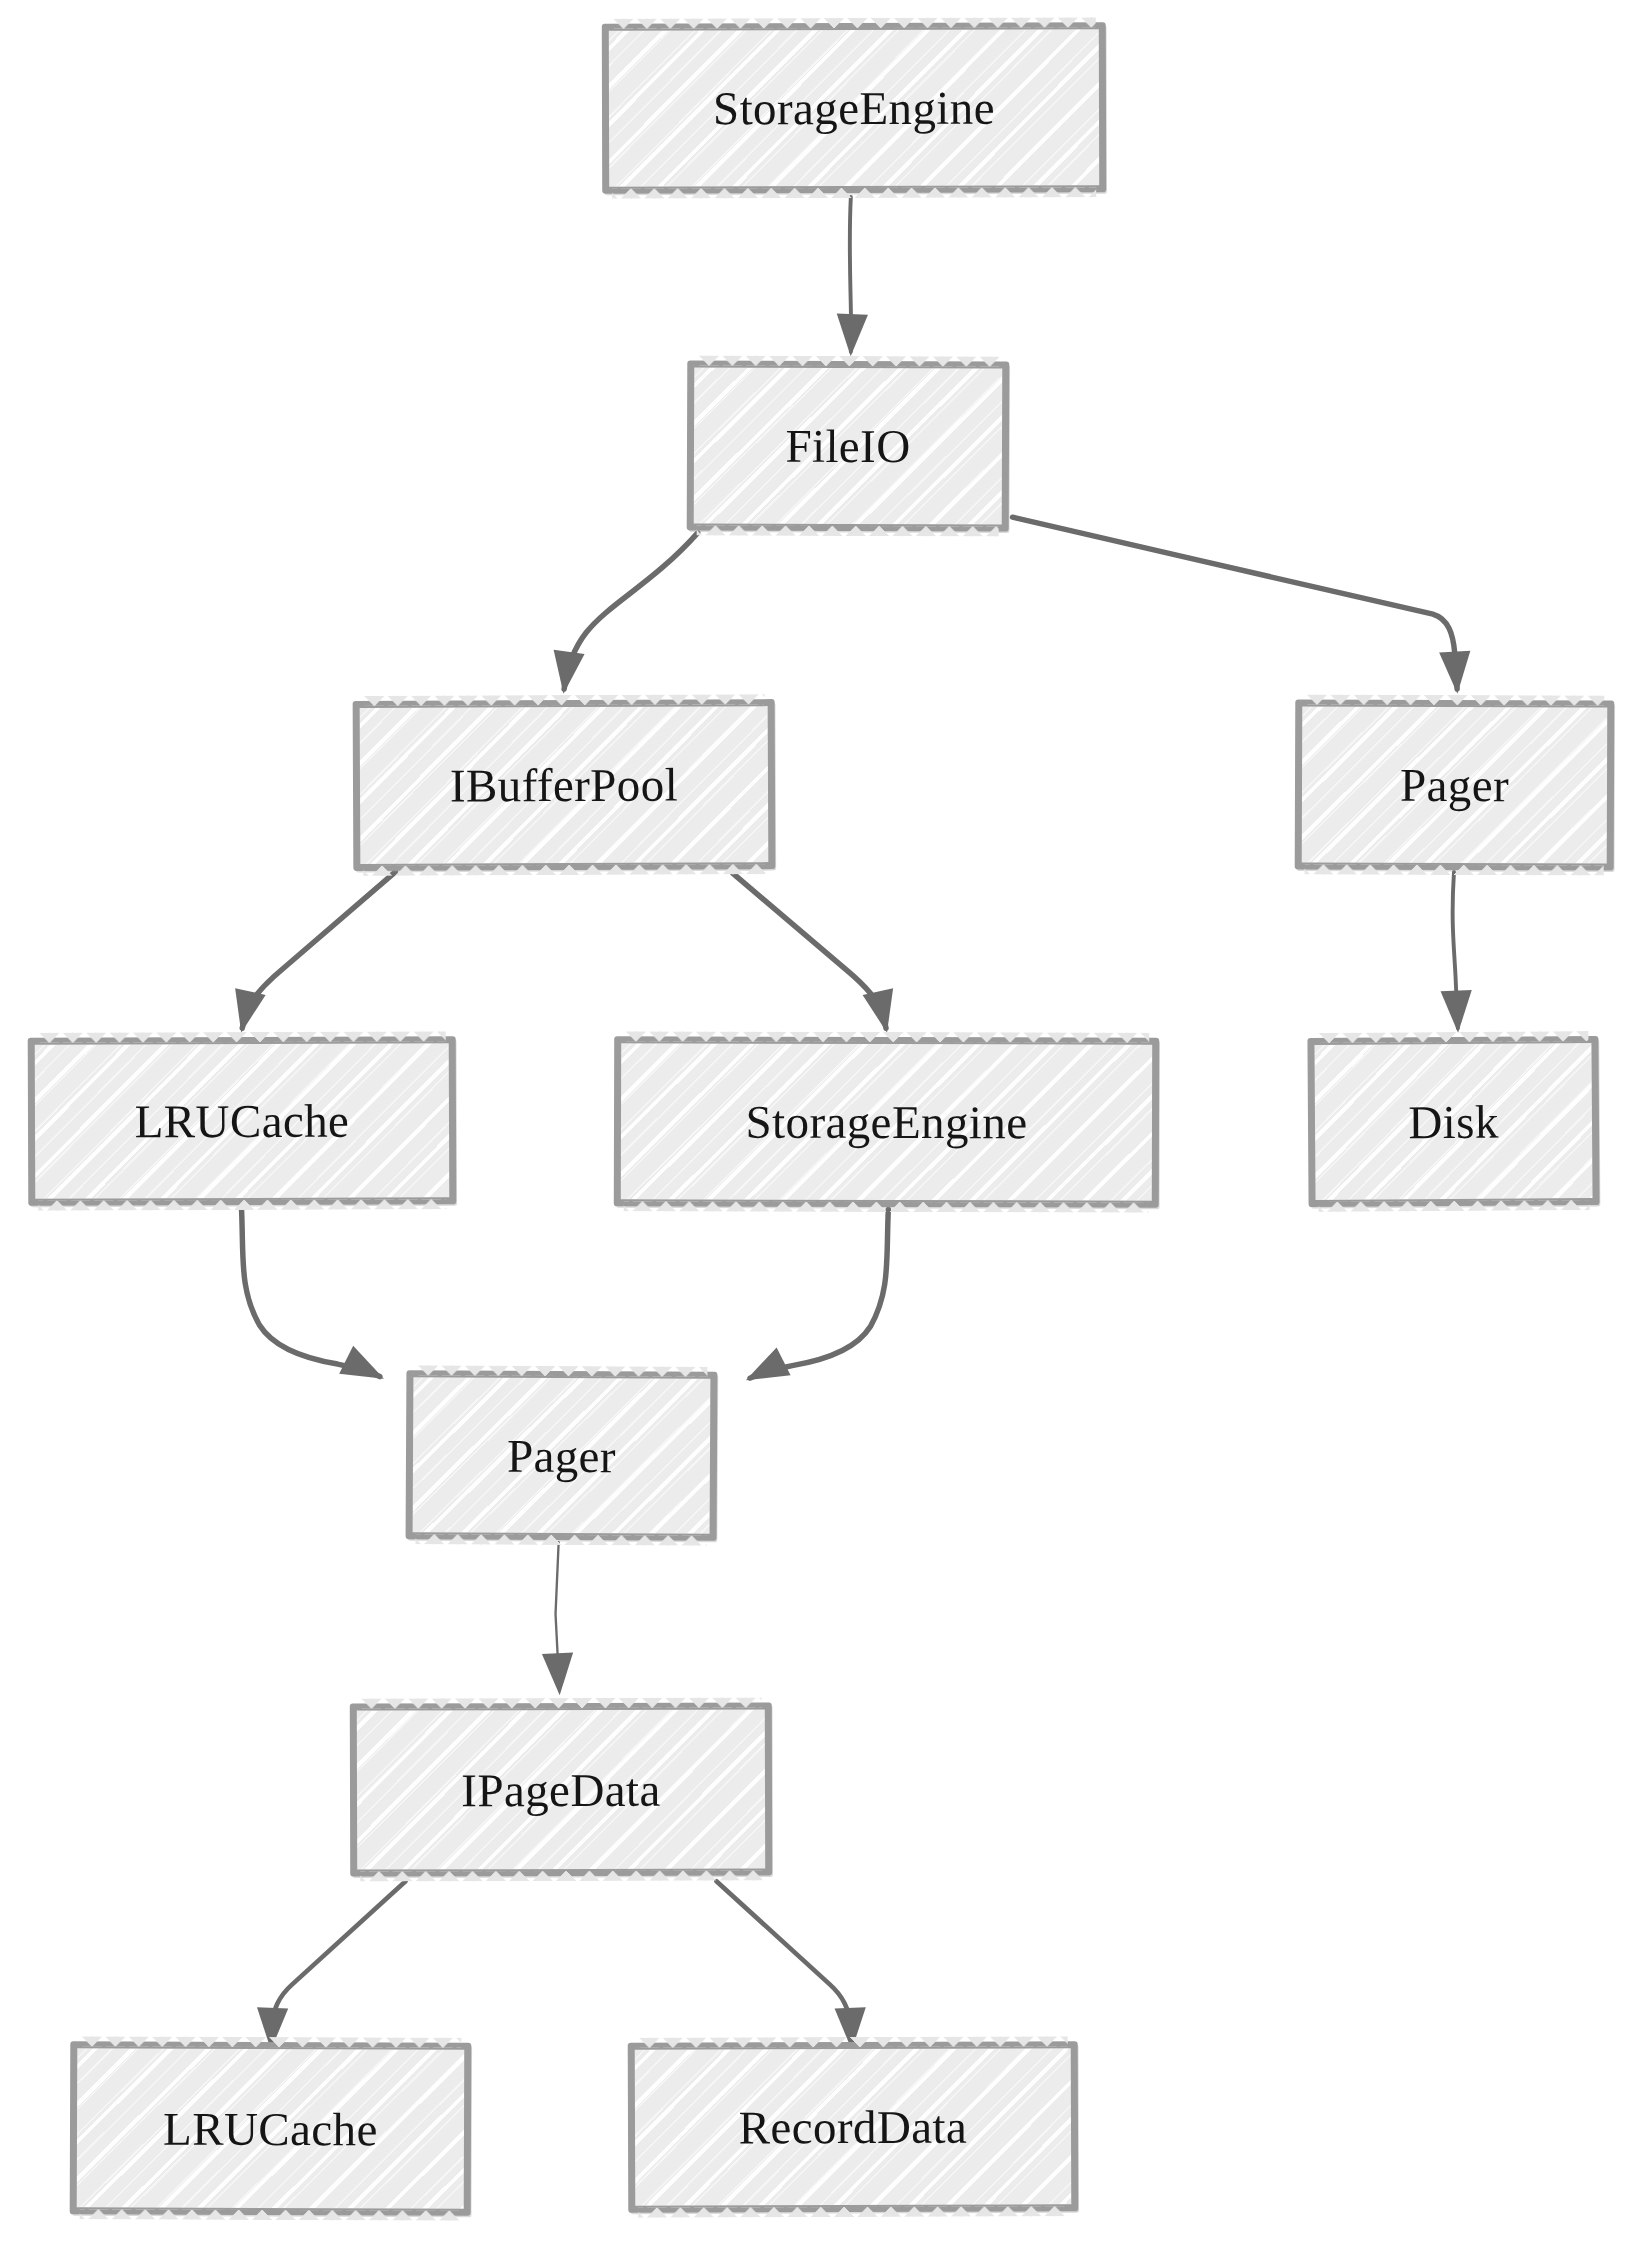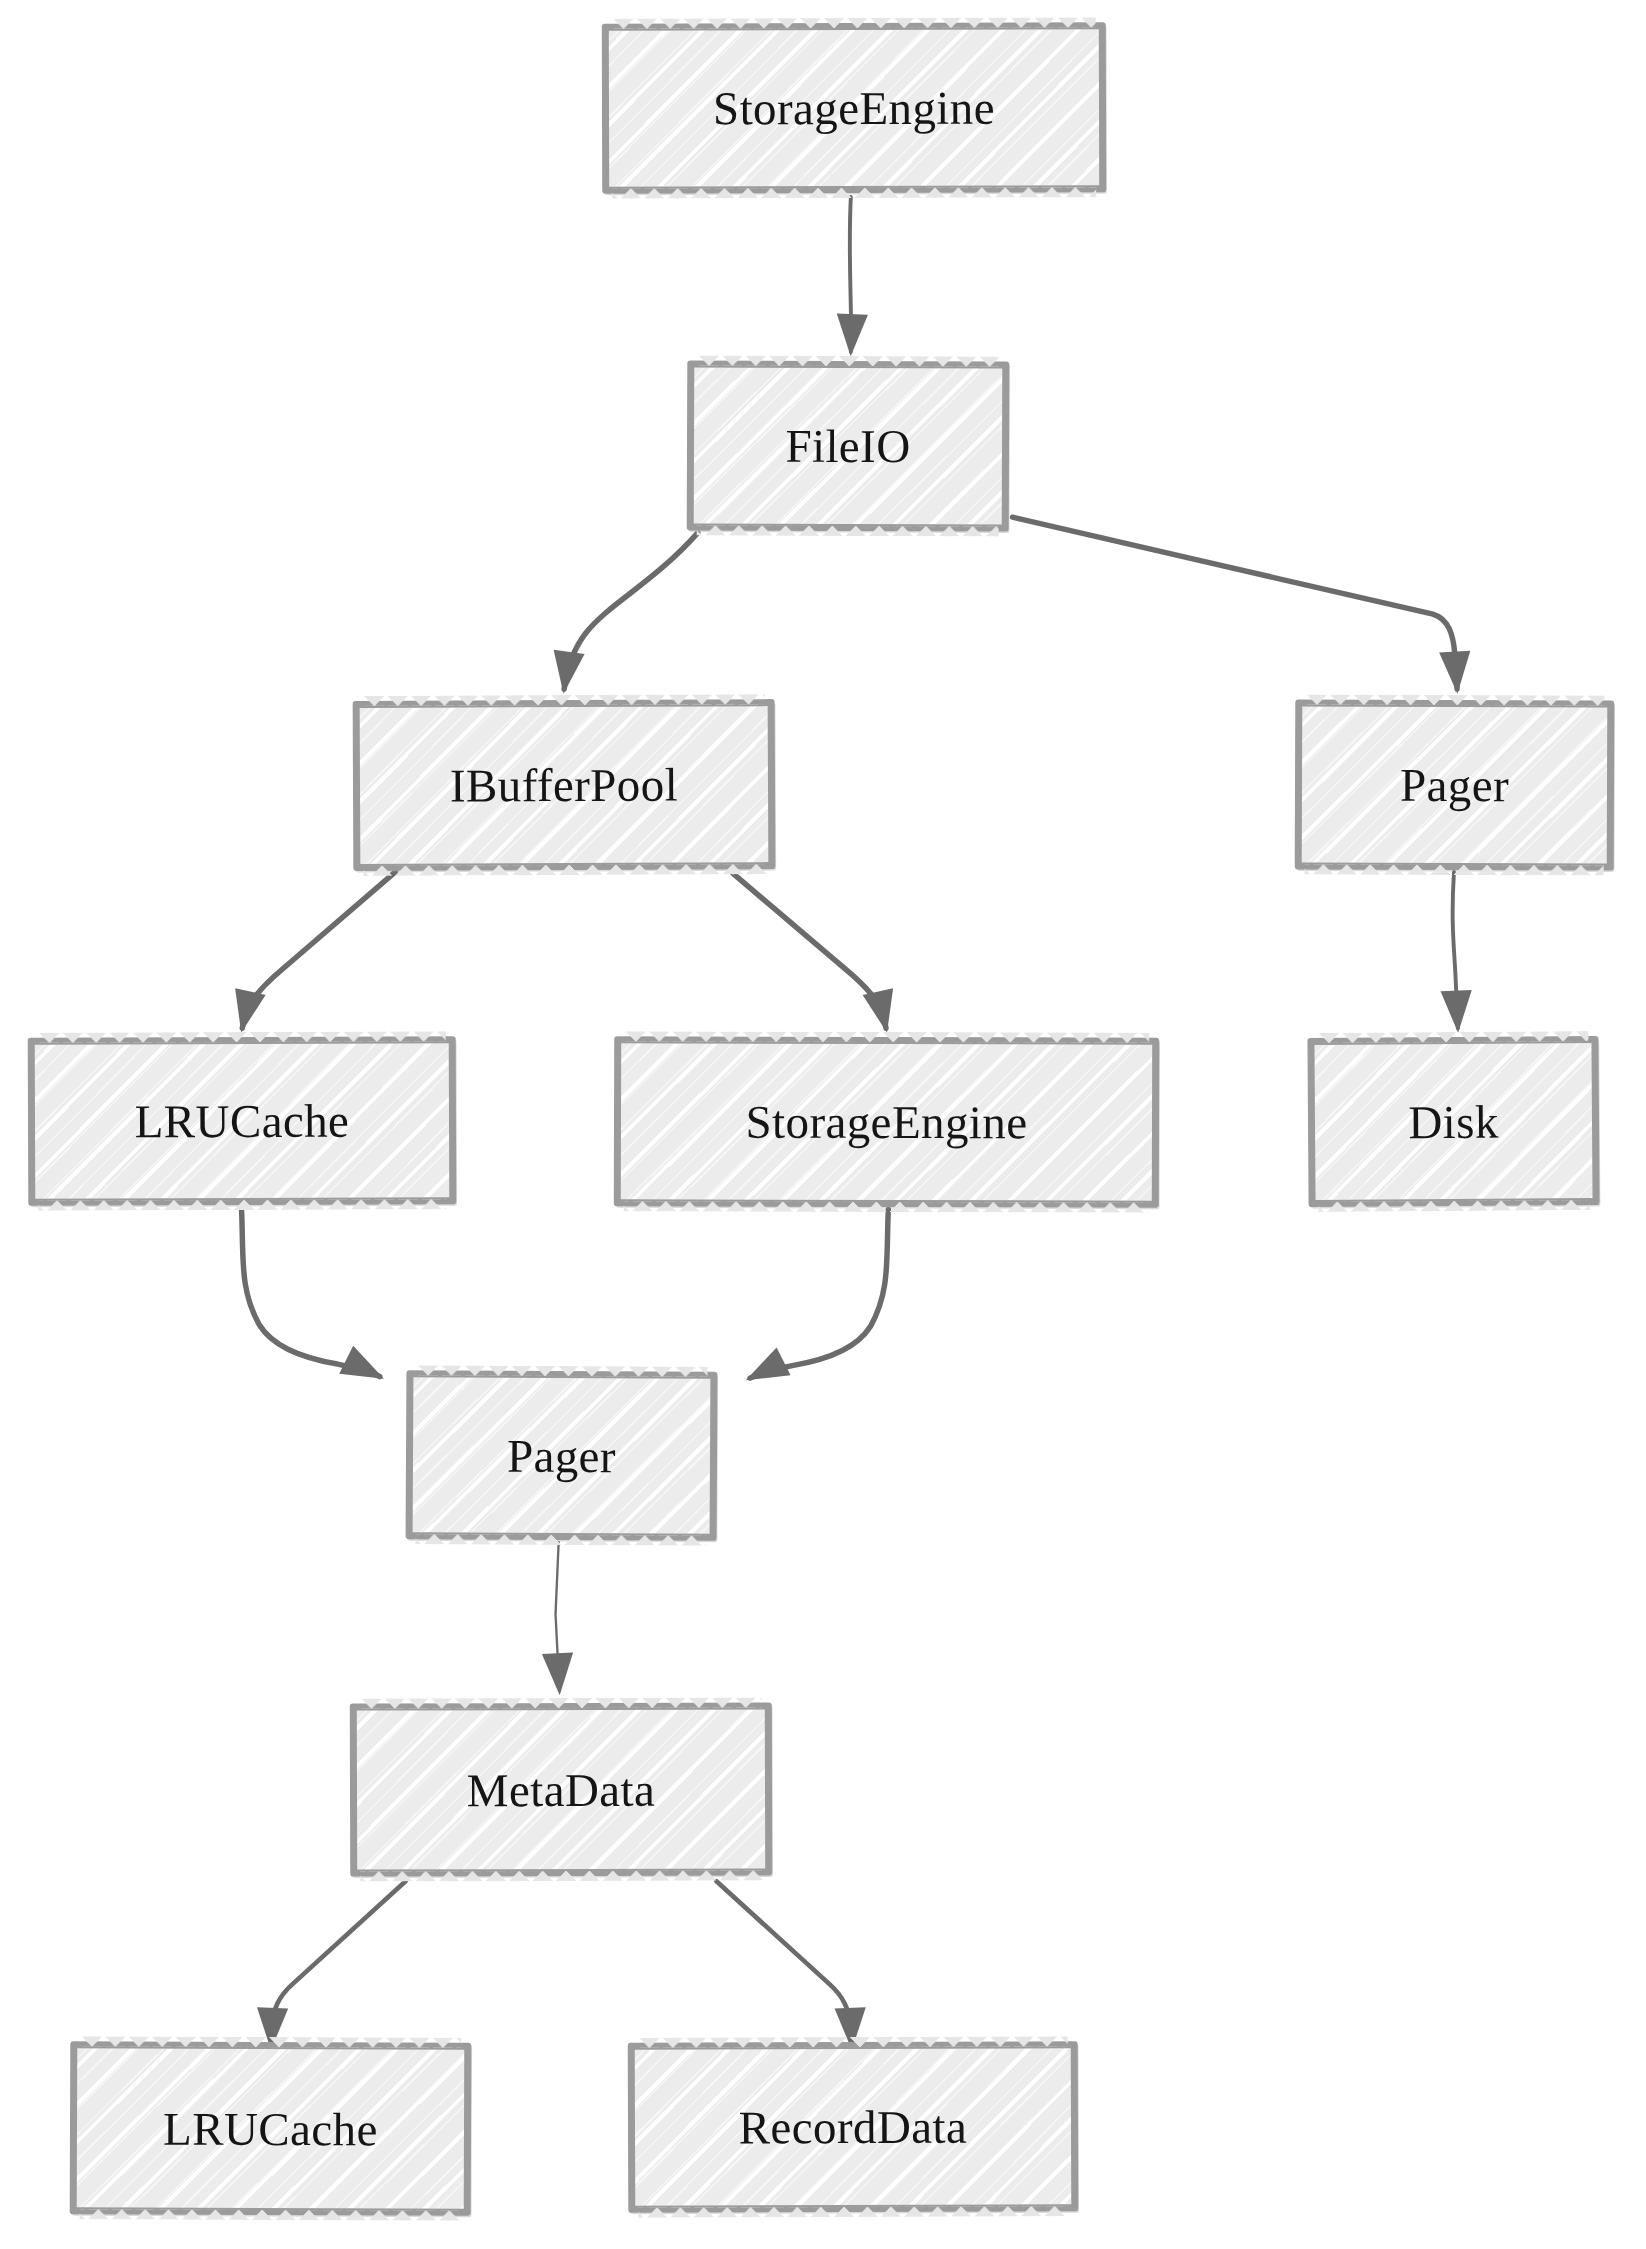--- a/index.html
+++ b/index.html
@@ -100,21 +100,21 @@
 
   <div class="node" style="left:1308px;top:1037px;width:291px;height:169px;transform:rotate(-0.4deg);">
     <span class="label">Disk</span>
   </div>
 
   <div class="node" style="left:406px;top:1371px;width:311px;height:169px;transform:rotate(0.3deg);">
     <span class="label">Pager</span>
   </div>
 
   <div class="node" style="left:350px;top:1703px;width:422px;height:173px;transform:rotate(-0.15deg);">
-    <span class="label">MetaData</span>
+    <span class="label">IPageData</span>
   </div>
 
   <div class="node" style="left:70px;top:2042px;width:401px;height:173px;transform:rotate(0.2deg);">
     <span class="label">LRUCache</span>
   </div>
 
   <div class="node" style="left:628px;top:2042px;width:450px;height:170px;transform:rotate(-0.2deg);">
     <span class="label">RecordData</span>
   </div>
 

